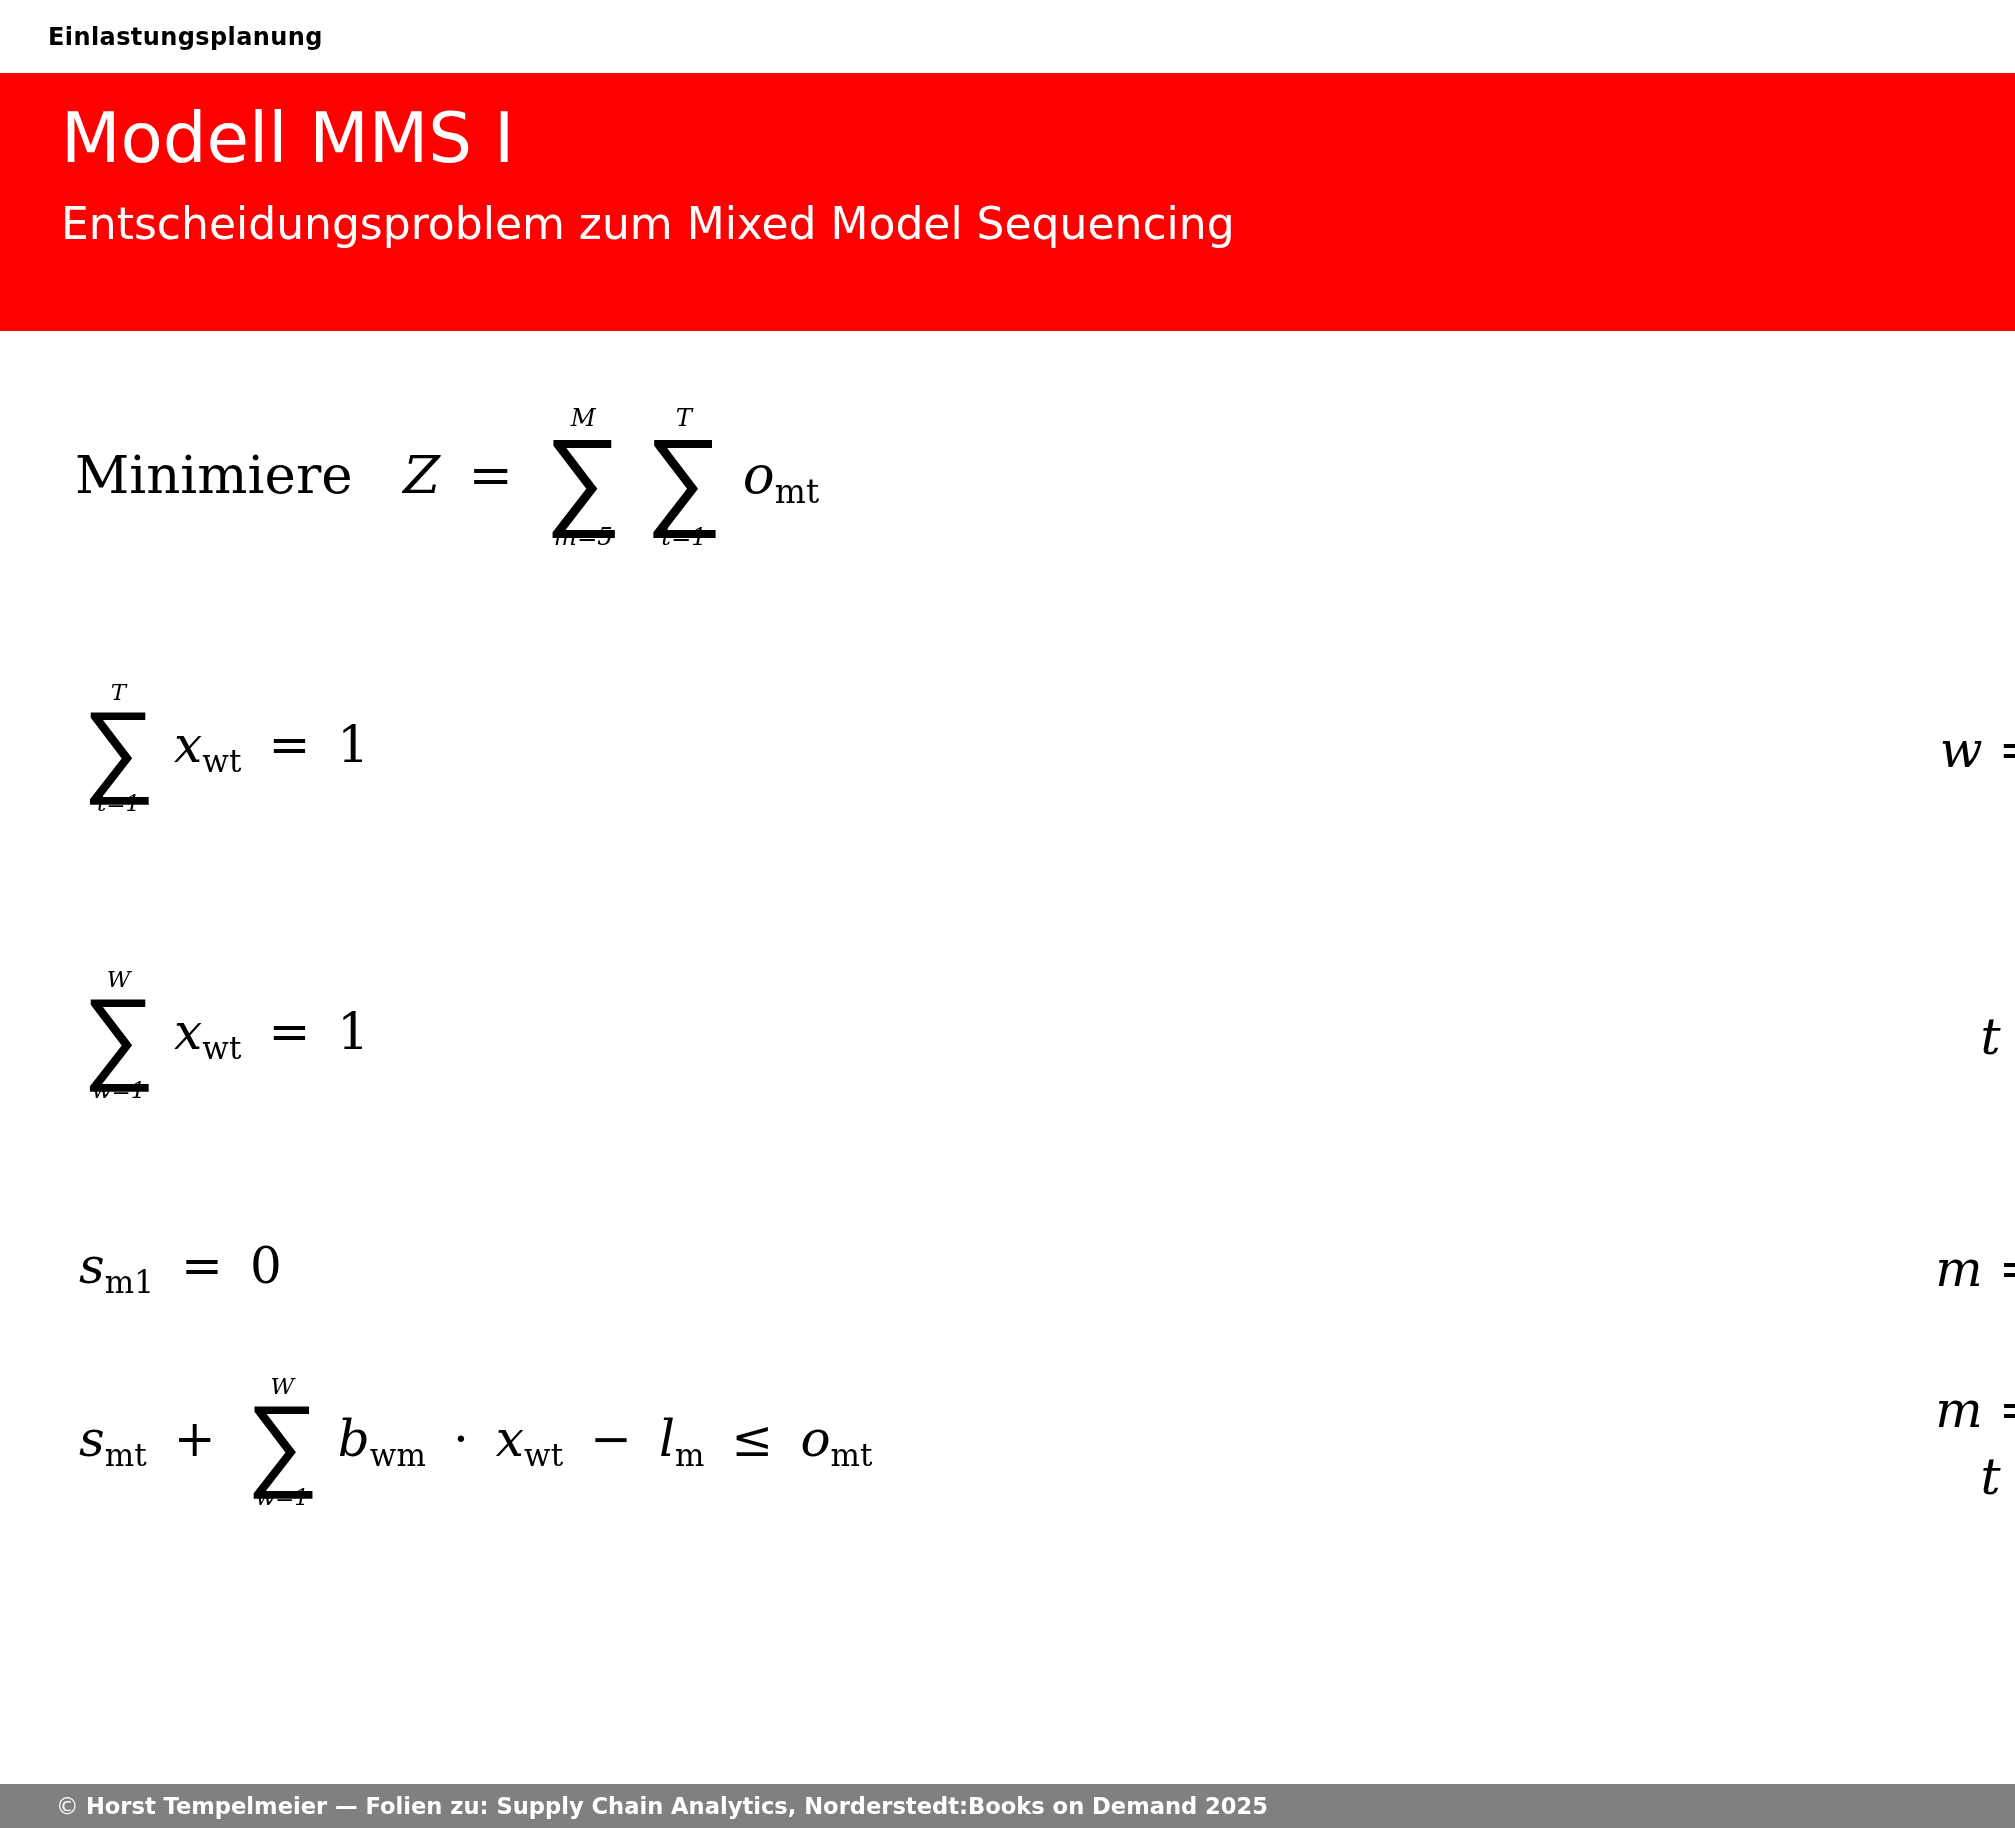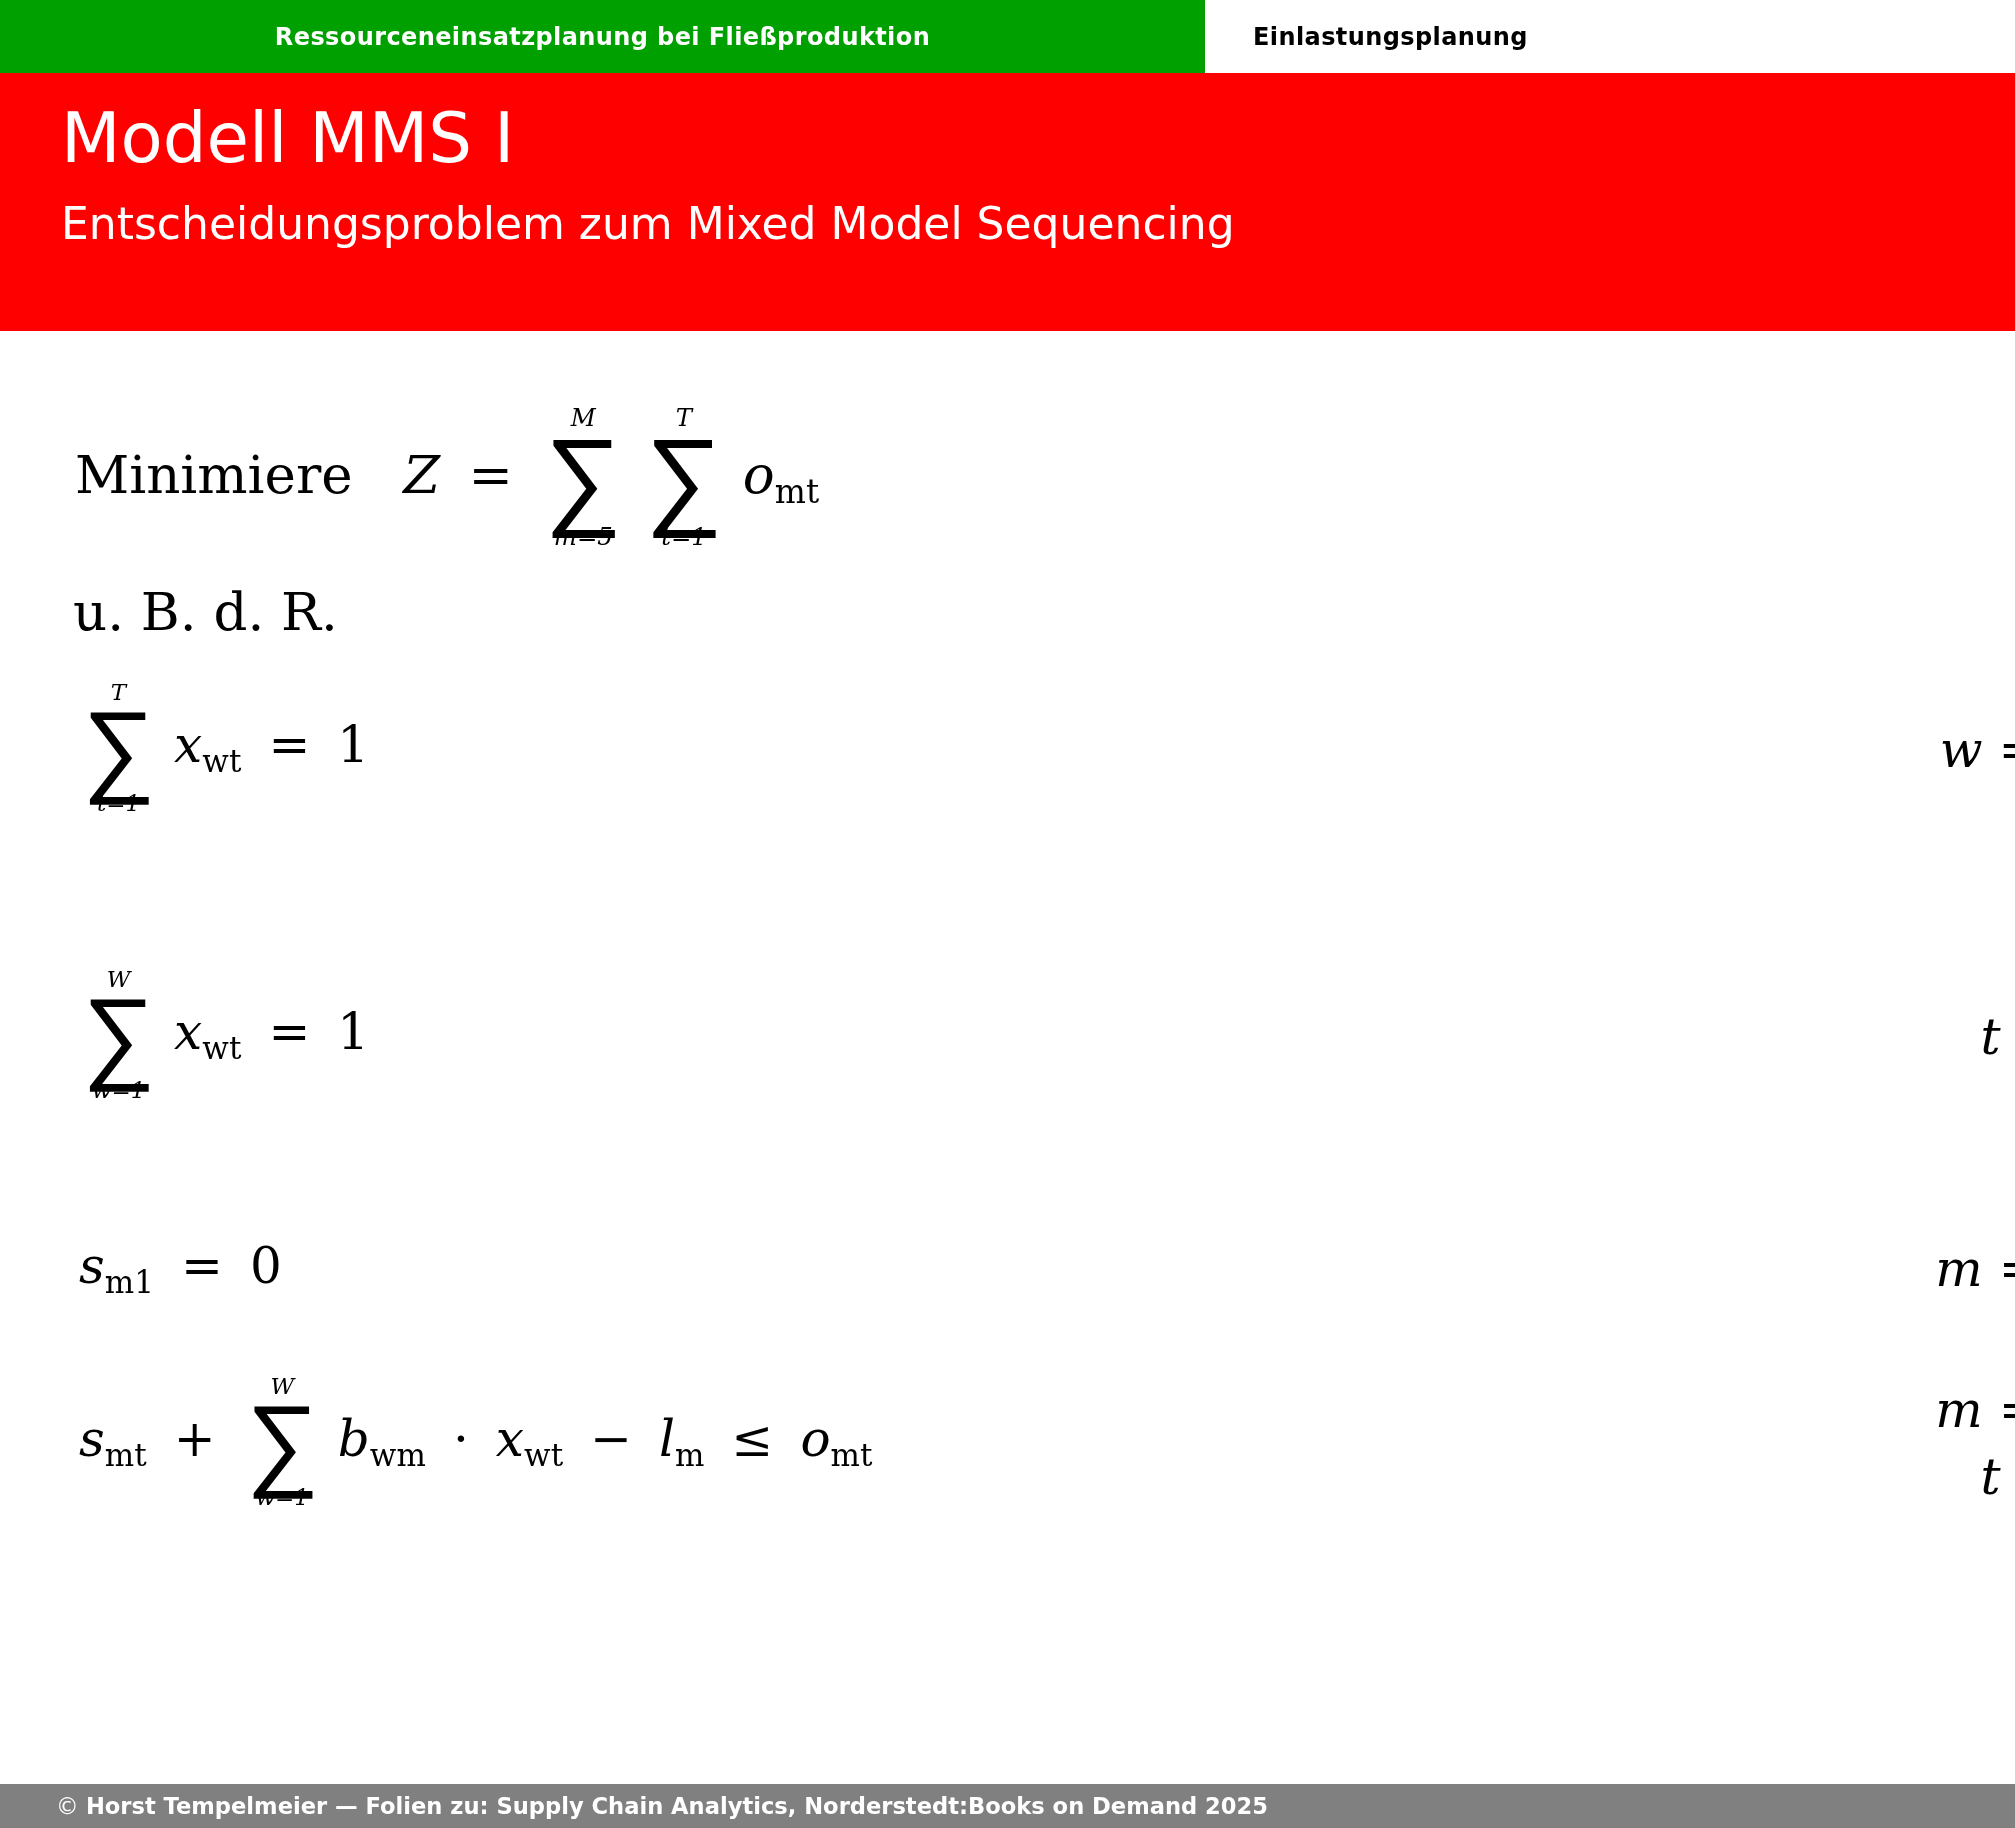--- a/index.html
+++ b/index.html
@@ -190,23 +190,20 @@
   .copy {
     display: inline-block;
     margin-right: 7.3px;
     font-weight: normal;
   }
 </style>
 </head>
 <body>
 
 <div class="navbar">
-  <div class="nav-cell green">
-    <span>Ressourceneinsatzplanung bei Fließproduktion</span>
-  </div>
   <div class="nav-cell white">
     <span>Einlastungsplanung</span>
   </div>
 </div>
 
 <div class="titleblock">
   <div class="slide-title">Modell MMS I</div>
   <div class="slide-subtitle">Entscheidungsproblem zum Mixed Model Sequencing</div>
 </div>
 
@@ -223,21 +220,20 @@
       <span class="lim bottom">m=5</span>
     </span>
     <span class="sum">
       <span class="lim top">T</span>
       <span class="sigma">∑</span>
       <span class="lim bottom">t=1</span>
     </span>
     <span class="mi">o</span><span class="sub">mt</span>
   </div>
 
-  <div class="ubdr">u. B. d. R.</div>
 
   <div class="constraint-row" id="row-c1">
     <div class="c-left math">
       <span class="sum">
         <span class="lim top">T</span>
         <span class="sigma">∑</span>
         <span class="lim bottom">t=1</span>
       </span>
       <span class="mi">x</span><span class="sub">wt</span>
       <span class="op">=</span>

